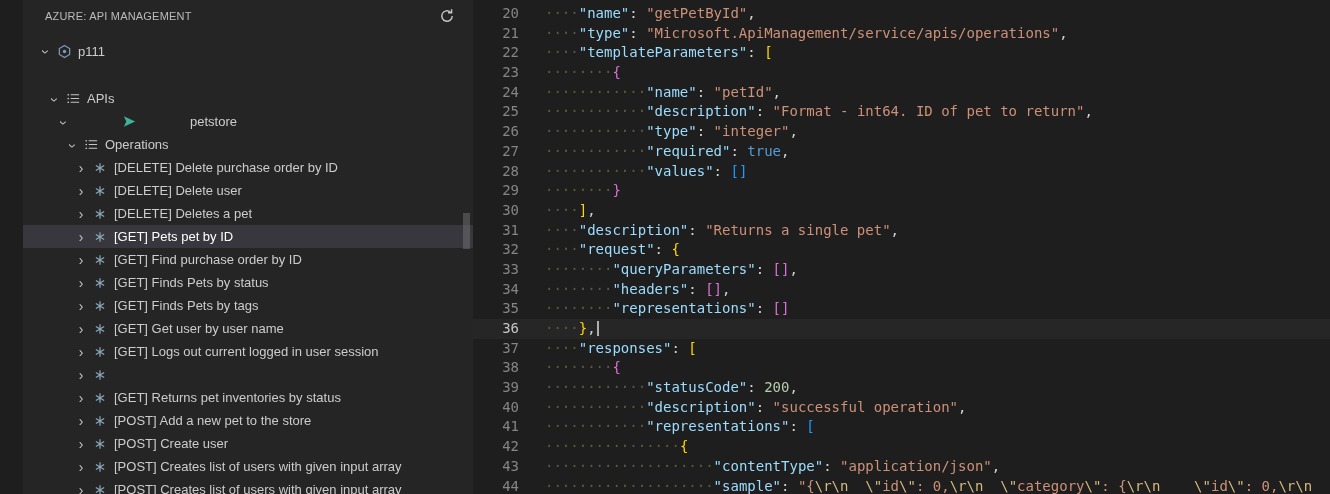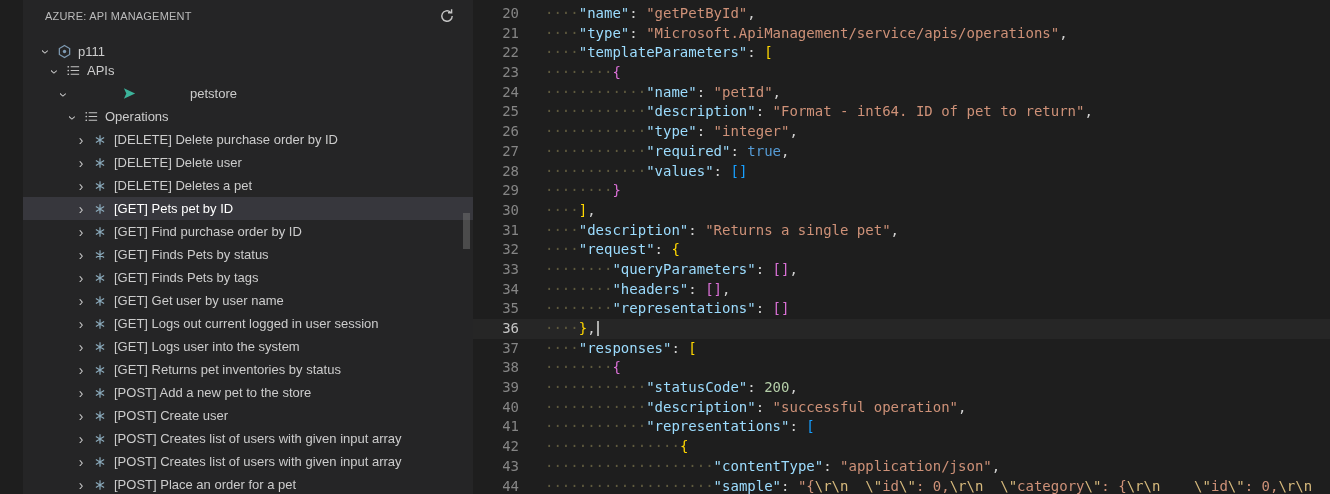--- a/index.html
+++ b/index.html
@@ -26,21 +26,21 @@
   .trow.sel { background: #37373d; color: #ffffff; }
   .twist {
     width: 16px; flex: none; text-align: center; color: #c5c5c5;
     font-size: 14px; line-height: 16px;
   }
   .chev { display: inline-block; transform-origin: 50% 55%; }
   .chev.exp { transform: rotate(90deg); }
   .ticon { width: 18px; flex: none; margin: 0 5px 0 2px; display: flex; align-items: center; justify-content: center; }
   .tlabel { overflow: hidden; text-overflow: ellipsis; }
   .lvl0 { padding-left: 14px; align-items: flex-end; }
-  .lvl1 { padding-left: 23px; }
+  .lvl1 { padding-left: 23px; margin-top: 28px; }
   .lvl2 { padding-left: 32px; gap: 47px; }
   .lvl3 { padding-left: 41px; }
   .op   { padding-left: 50px; }
   .sb-thumb {
     position: absolute; right: 3px; top: 213px; width: 7px; height: 36px;
     background: rgba(121,121,121,0.45); border-radius: 0;
   }
 
   
   .editor {
@@ -215,21 +215,20 @@
             </span>
             <span class="tlabel">[GET] Logs out current logged in user session</span>
           </div>
           <div class="trow op">
             <span class="twist"><span class="chev">›</span></span>
             <span class="ticon">
               <svg width="14" height="14" viewBox="0 0 16 16">
                 <path d="M8 2.5v11M3.3 5.2l9.4 5.6M12.7 5.2L3.3 10.8" stroke="#8aa9ba" stroke-width="1.4" fill="none"></path>
               </svg>
             </span>
-            <span class="tlabel">[GET] Logs user into the system</span>
           </div>
           <div class="trow op">
             <span class="twist"><span class="chev">›</span></span>
             <span class="ticon">
               <svg width="14" height="14" viewBox="0 0 16 16">
                 <path d="M8 2.5v11M3.3 5.2l9.4 5.6M12.7 5.2L3.3 10.8" stroke="#8aa9ba" stroke-width="1.4" fill="none"></path>
               </svg>
             </span>
             <span class="tlabel">[GET] Returns pet inventories by status</span>
           </div>

